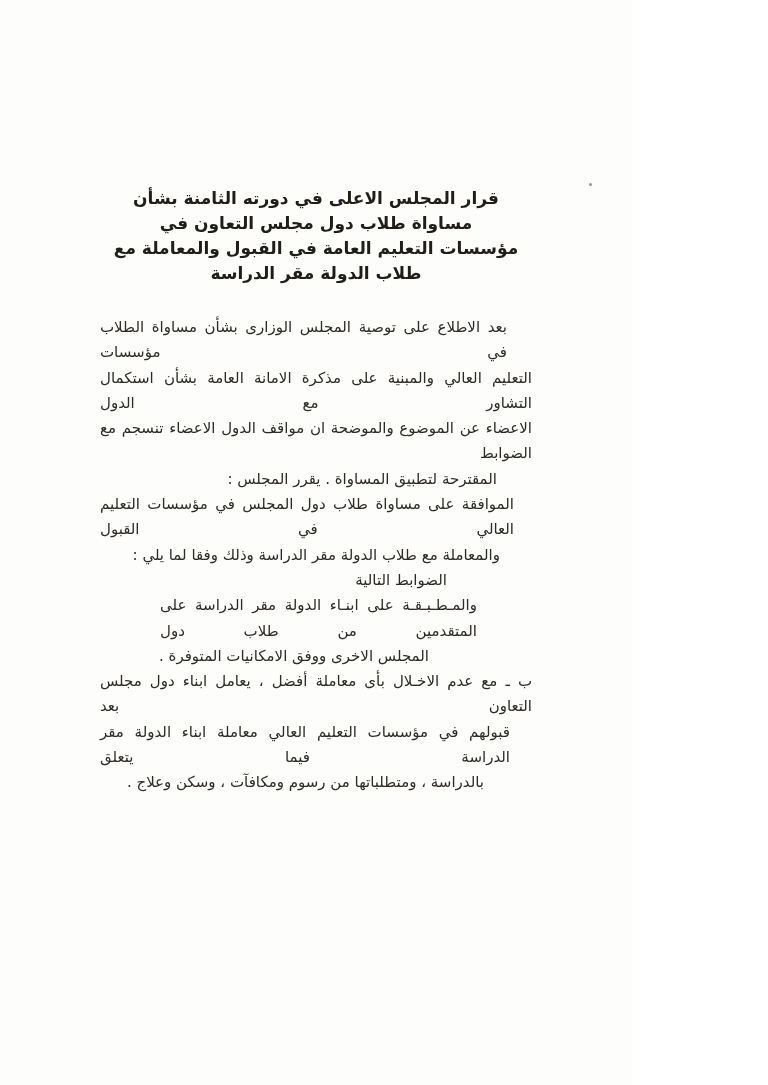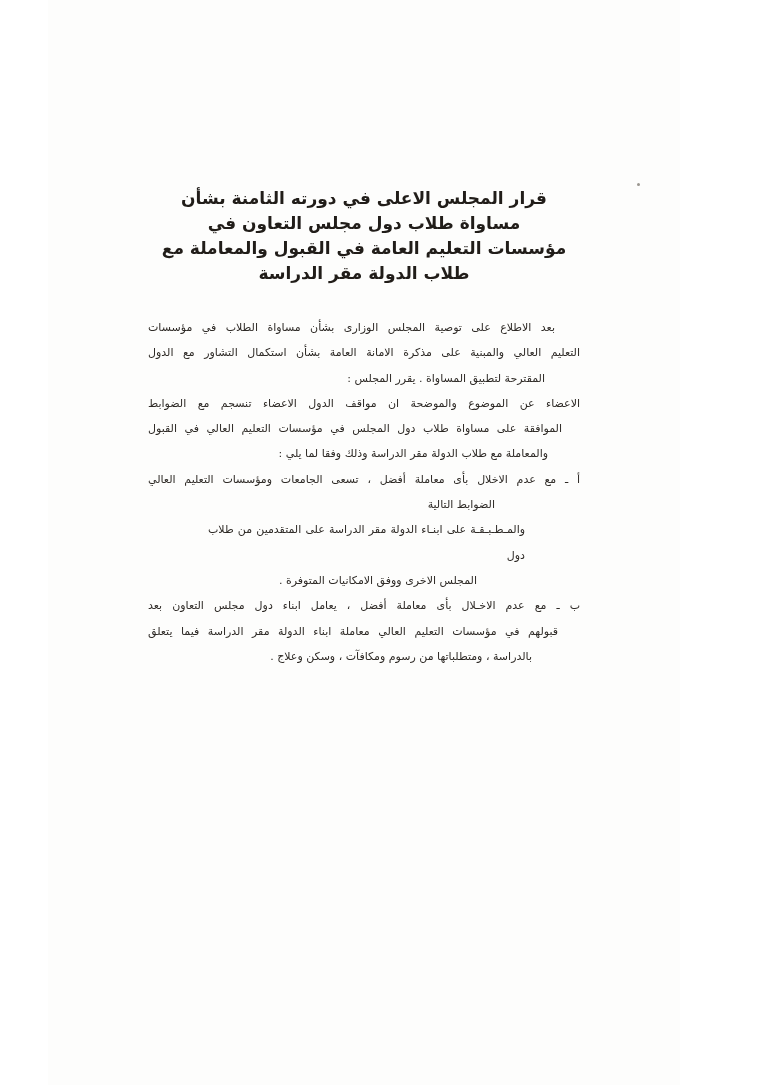--- a/index.html
+++ b/index.html
@@ -8,41 +8,40 @@
     background: #ffffff;
   }
   .page {
     position: relative;
     width: 632px;
     height: 1085px;
     background: #fdfdfc;
     font-family: "DejaVu Sans", sans-serif;
     color: #2e2a26;
     overflow: hidden;
-    margin-left: 48px;
   }
   .title-block {
     position: absolute;
     top: 186px;
     left: 100px;
     right: 100px;
     text-align: center;
     direction: rtl;
     font-weight: bold;
     font-size: 17px;
     line-height: 25px;
     color: #211d19;
   }
   .body-block {
     position: absolute;
     top: 315px;
     left: 100px;
     right: 100px;
     direction: rtl;
-    font-size: 11px;
+    font-size: 15px;
     line-height: 25.3px;
   }
   .ln {
     direction: rtl;
   }
   .j {
     text-align: justify;
     text-align-last: justify;
   }
   .r {
@@ -71,31 +70,30 @@
     <div class="ln">مساواة طلاب دول مجلس التعاون في</div>
     <div class="ln">مؤسسات التعليم العامة في القبول والمعاملة مع</div>
     <div class="ln">طلاب الدولة مقر الدراسة</div>
   </div>
 
   <div class="body-block">
 
     <div>
       <div class="ln j" style="padding-right:25px">بعد الاطلاع على توصية المجلس الوزارى بشأن مساواة الطلاب في مؤسسات</div>
       <div class="ln j">التعليم العالي والمبنية على مذكرة الامانة العامة بشأن استكمال التشاور مع الدول</div>
+      <div class="ln j">الاعضاء عن الموضوع والموضحة ان مواقف الدول الاعضاء تنسجم مع الضوابط</div>
       <div class="ln r" style="padding-right:35px">المقترحة لتطبيق المساواة . يقرر المجلس :</div>
-      <div class="ln j">الاعضاء عن الموضوع والموضحة ان مواقف الدول الاعضاء تنسجم مع الضوابط</div>
     </div>
 
     <div>
       <div class="ln j" style="padding-right:18px">الموافقة على مساواة طلاب دول المجلس في مؤسسات التعليم العالي في القبول</div>
       <div class="ln r" style="padding-right:32px">والمعاملة مع طلاب الدولة مقر الدراسة وذلك وفقا لما يلي :</div>
     </div>
 
     <div>
-      <div class="ln j">أ ـ مع عدم الاخلال بأى معاملة أفضل ، تسعى الجامعات ومؤسسات التعليم العالي</div>
       <div class="ln r" style="padding-right:85px">الضوابط التالية</div>
     </div>
 
     <div>
       <div class="ln j" style="padding-right:55px;padding-left:60px">والمـطـبـقـة على ابنـاء الدولة مقر الدراسة على المتقدمين من طلاب دول</div>
       <div class="ln r" style="padding-right:103px">المجلس الاخرى ووفق الامكانيات المتوفرة .</div>
     </div>
 
 
     <div>

